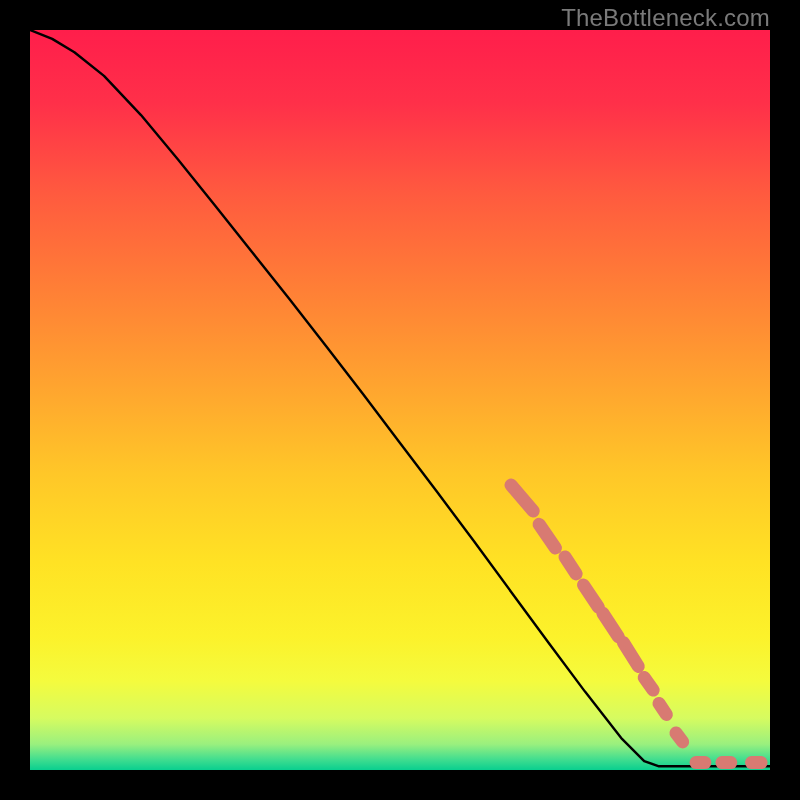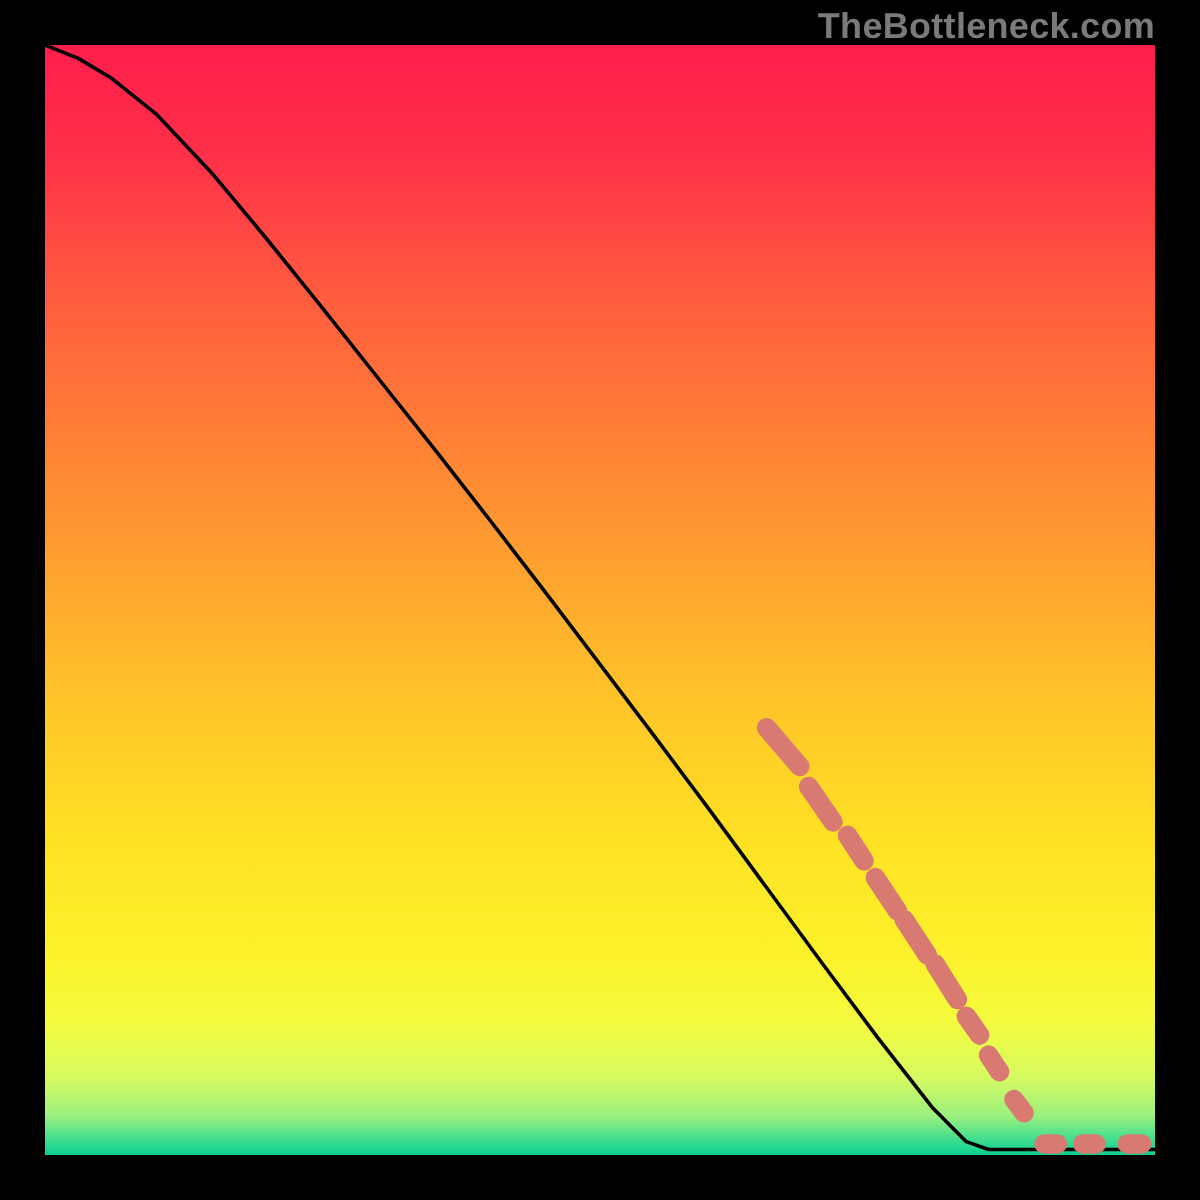--- a/index.html
+++ b/index.html
@@ -22,21 +22,21 @@
     top: 30px;
     width: 740px;
     height: 740px;
   }
   .watermark {
     position: absolute;
     top: 4px;
     right: 30px;
     font-family: Arial, Helvetica, sans-serif;
     font-size: 24px;
-    font-weight: 700;
+    font-weight: 400;
     color: #7a7a7a;
     letter-spacing: 0.2px;
   }
   svg {
     display: block;
   }
 </style>
 </head>
 <body>
 <div class="frame">

